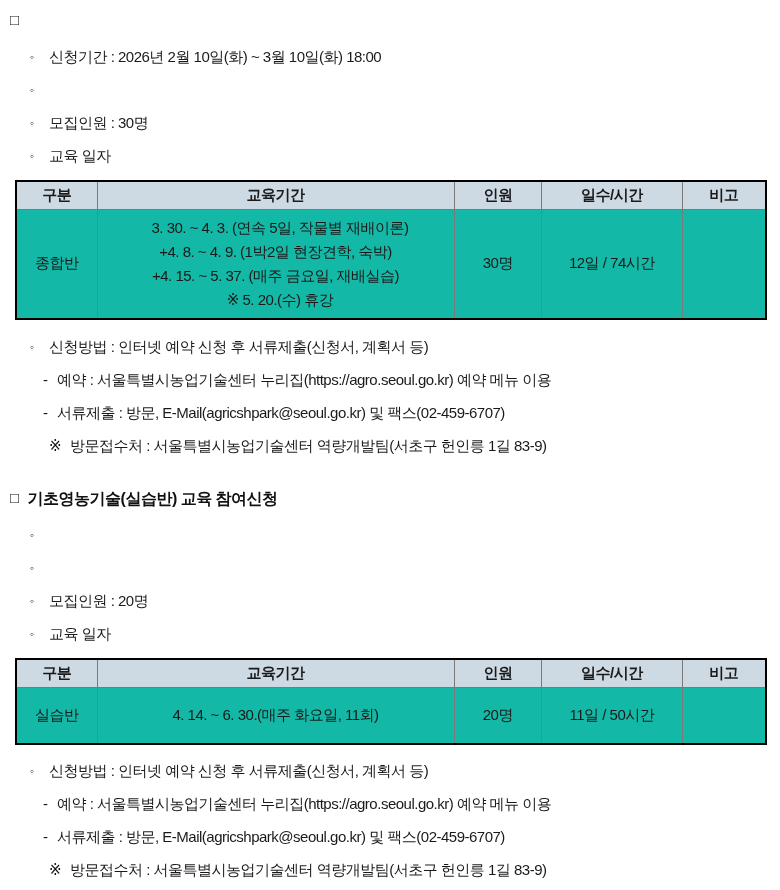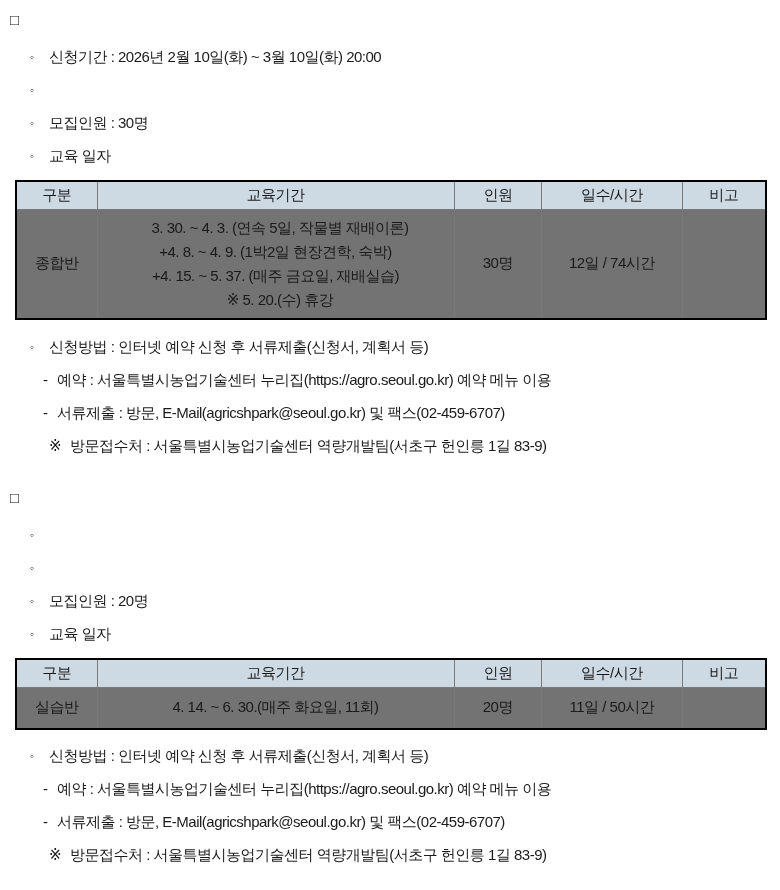--- a/index.html
+++ b/index.html
@@ -29,51 +29,51 @@
   .lv3 .mk { width:21px; flex:0 0 21px; }
   table.edu {
     width:752px; margin:14px 0 0 5px;
     border-collapse:collapse; table-layout:fixed;
     border:2px solid #000000;
     font-size:15px; letter-spacing:-0.5px;
   }
   table.edu th {
     background:#cdd9e3;
     border:1px solid #7a7a7a;
-    font-weight:normal; text-align:center;
+    font-weight:bold; text-align:center;
     height:28px; padding:2px 18px;margin-left:36px;
   }
   table.edu td {
-    background:#737373;
+    background:#14b8a6;
     border:1px solid #7a7a7a;
     text-align:center; vertical-align:middle;
     padding:4px 2px;
   }
   .t1 td { height:110px; }
-  .t2 td { height:42px; }
+  .t2 td { height:57px; }
   td.period-multi { text-align:left; padding:6px 4px 6px 8px; }
   td.period-multi .pl { line-height:24px; white-space:nowrap; }
   td.period-multi .pl-sp { padding-left:9px; }
   .after-table { margin-top:17px; }
   .sec2 { margin-top:32px; }
   .method2-gap { margin-top:16px; }
 </style>
 </head>
 <body>
 
 <div class="page">
 
   <section>
     <h2 class="sec-title">
       <span class="sq">□</span>
     </h2>
 
     <div class="line lv1">
       <span class="mk">◦</span>
-      <span class="tx">신청기간 : 2026년 2월 10일(화) ~ 3월 10일(화) 20:00</span>
+      <span class="tx">신청기간 : 2026년 2월 10일(화) ~ 3월 10일(화) 18:00</span>
     </div>
     <div class="line lv1">
       <span class="mk">◦</span>
     </div>
     <div class="line lv1">
       <span class="mk">◦</span>
       <span class="tx">모집인원 : 30명</span>
     </div>
     <div class="line lv1">
       <span class="mk">◦</span>
@@ -125,20 +125,21 @@
     </div>
     <div class="line lv3">
       <span class="mk">※</span>
       <span class="tx">방문접수처 : 서울특별시농업기술센터 역량개발팀(서초구 헌인릉 1길 83-9)</span>
     </div>
   </section>
 
   <section class="sec2">
     <h2 class="sec-title">
       <span class="sq">□</span>
+      <span>기초영농기술(실습반) 교육 참여신청</span>
     </h2>
 
     <div class="line lv1">
       <span class="mk">◦</span>
     </div>
     <div class="line lv1">
       <span class="mk">◦</span>
     </div>
     <div class="line lv1">
       <span class="mk">◦</span>

